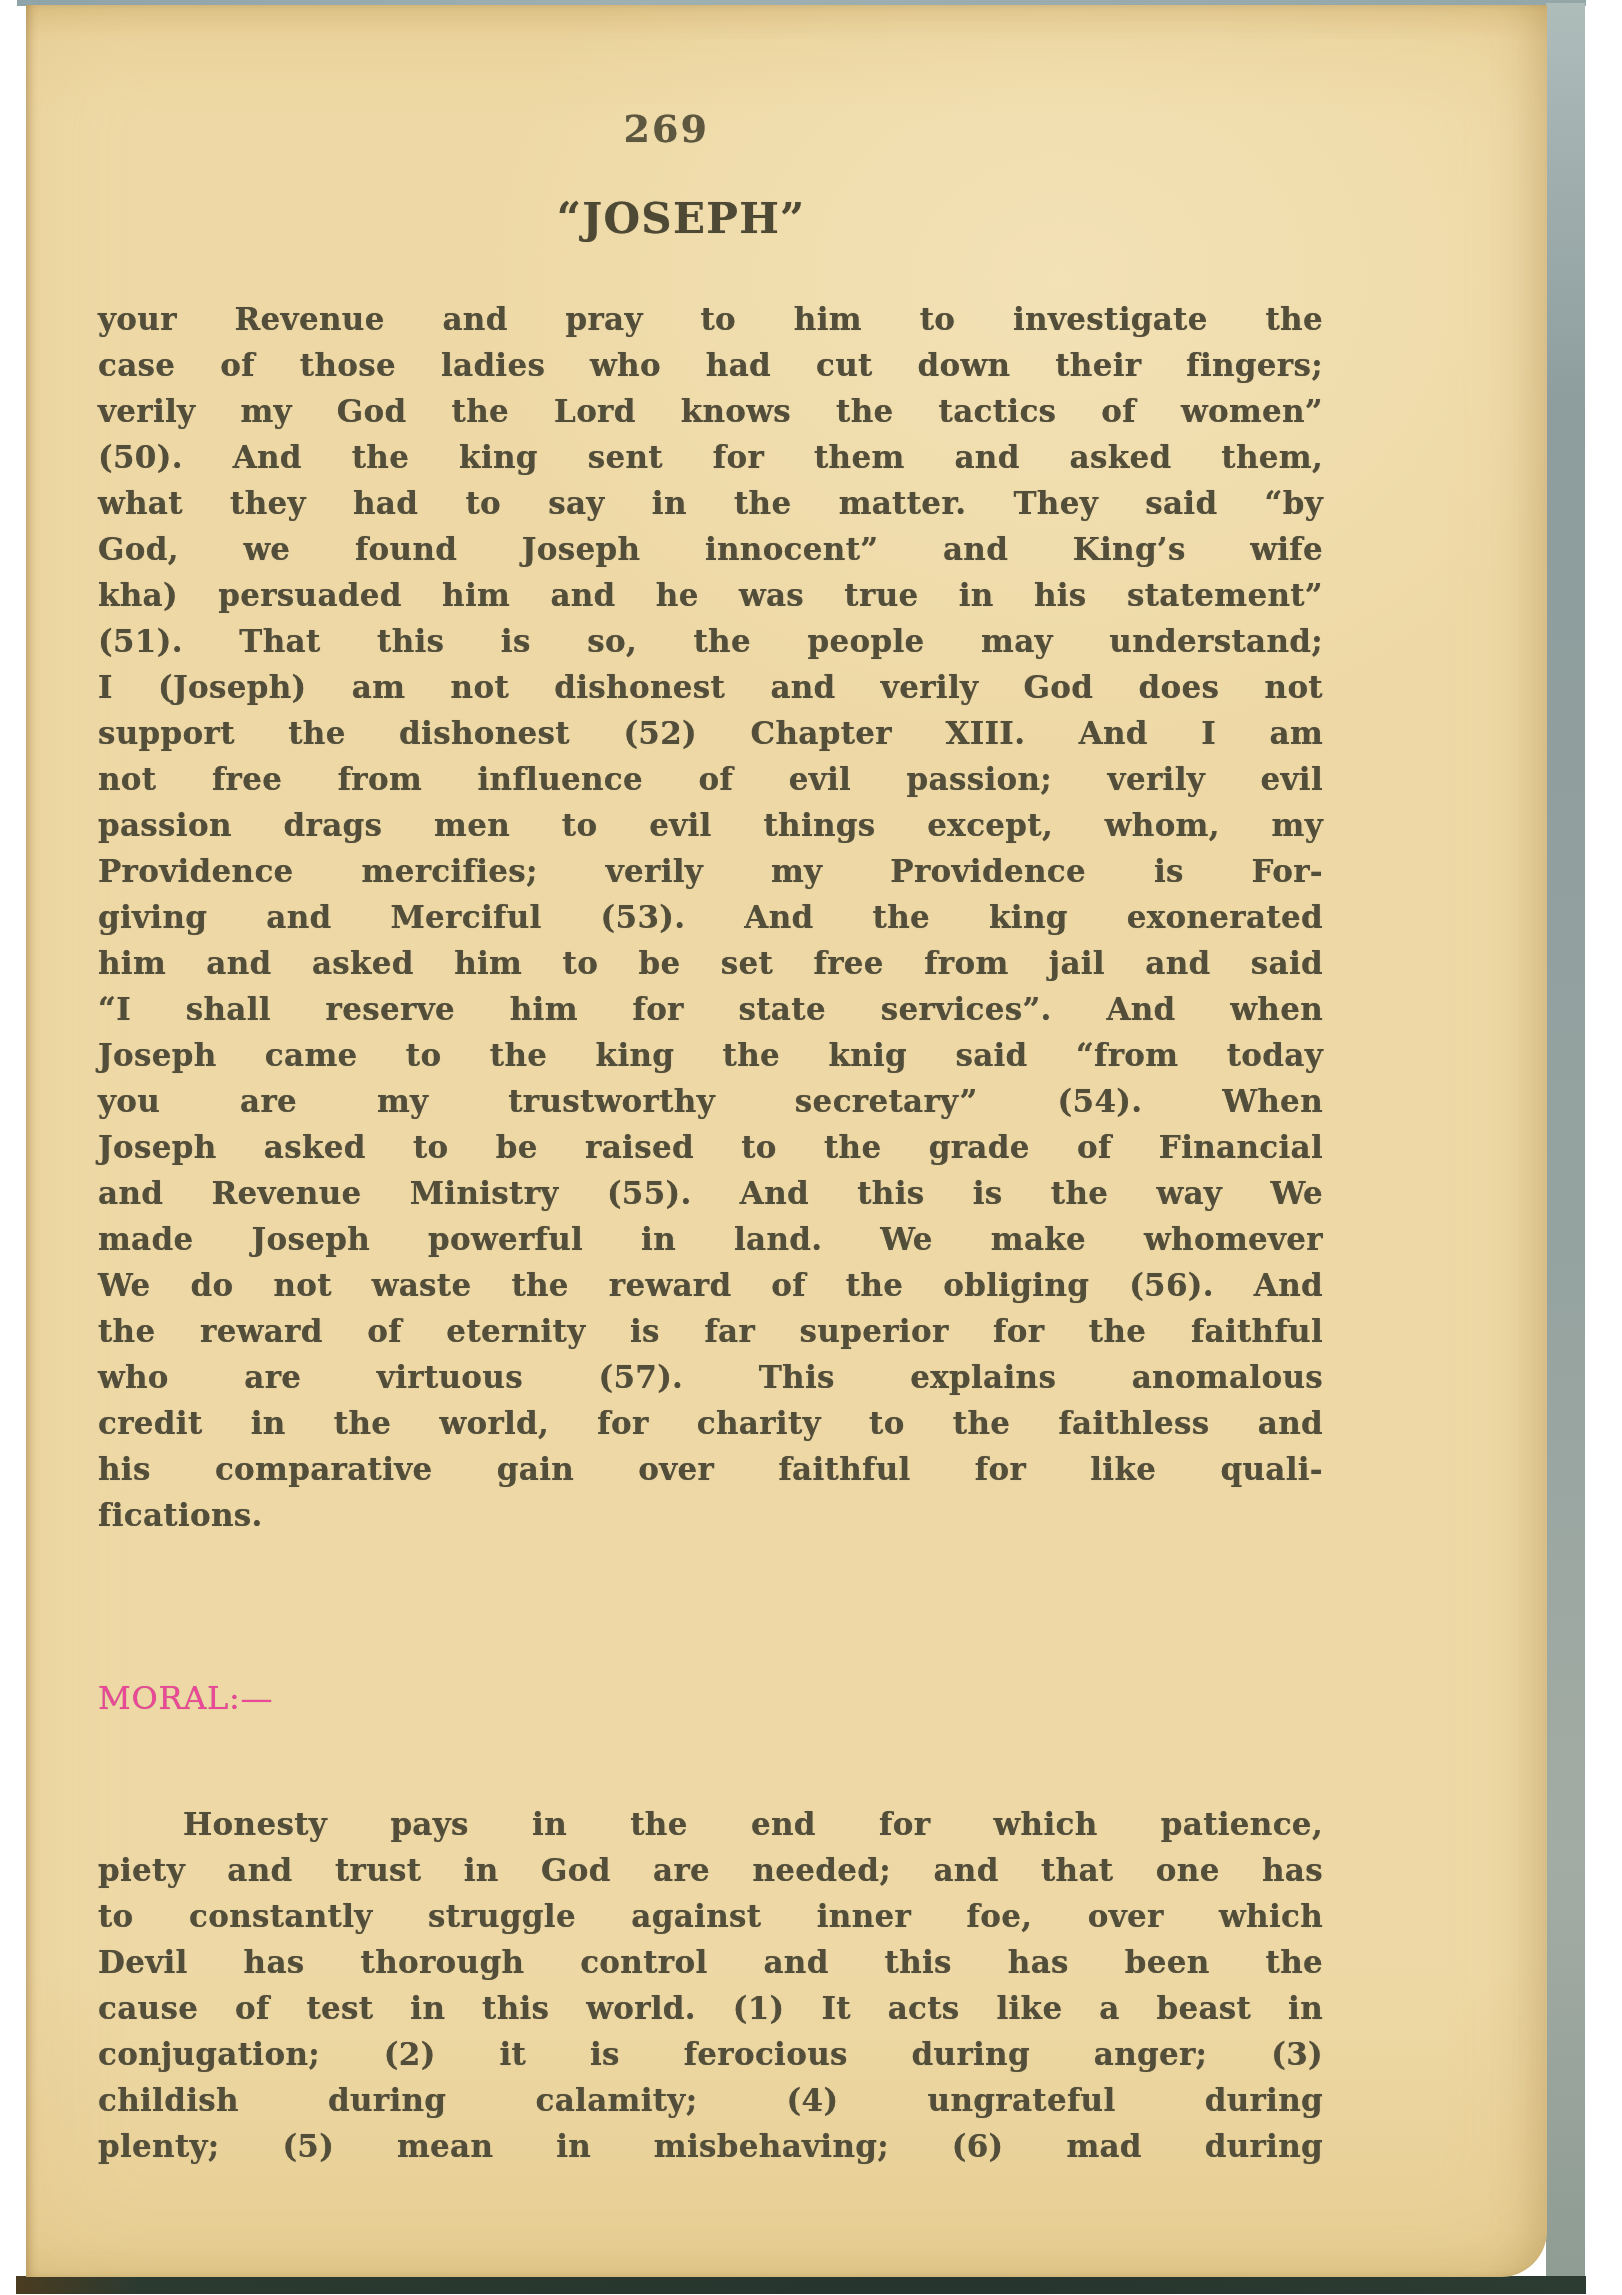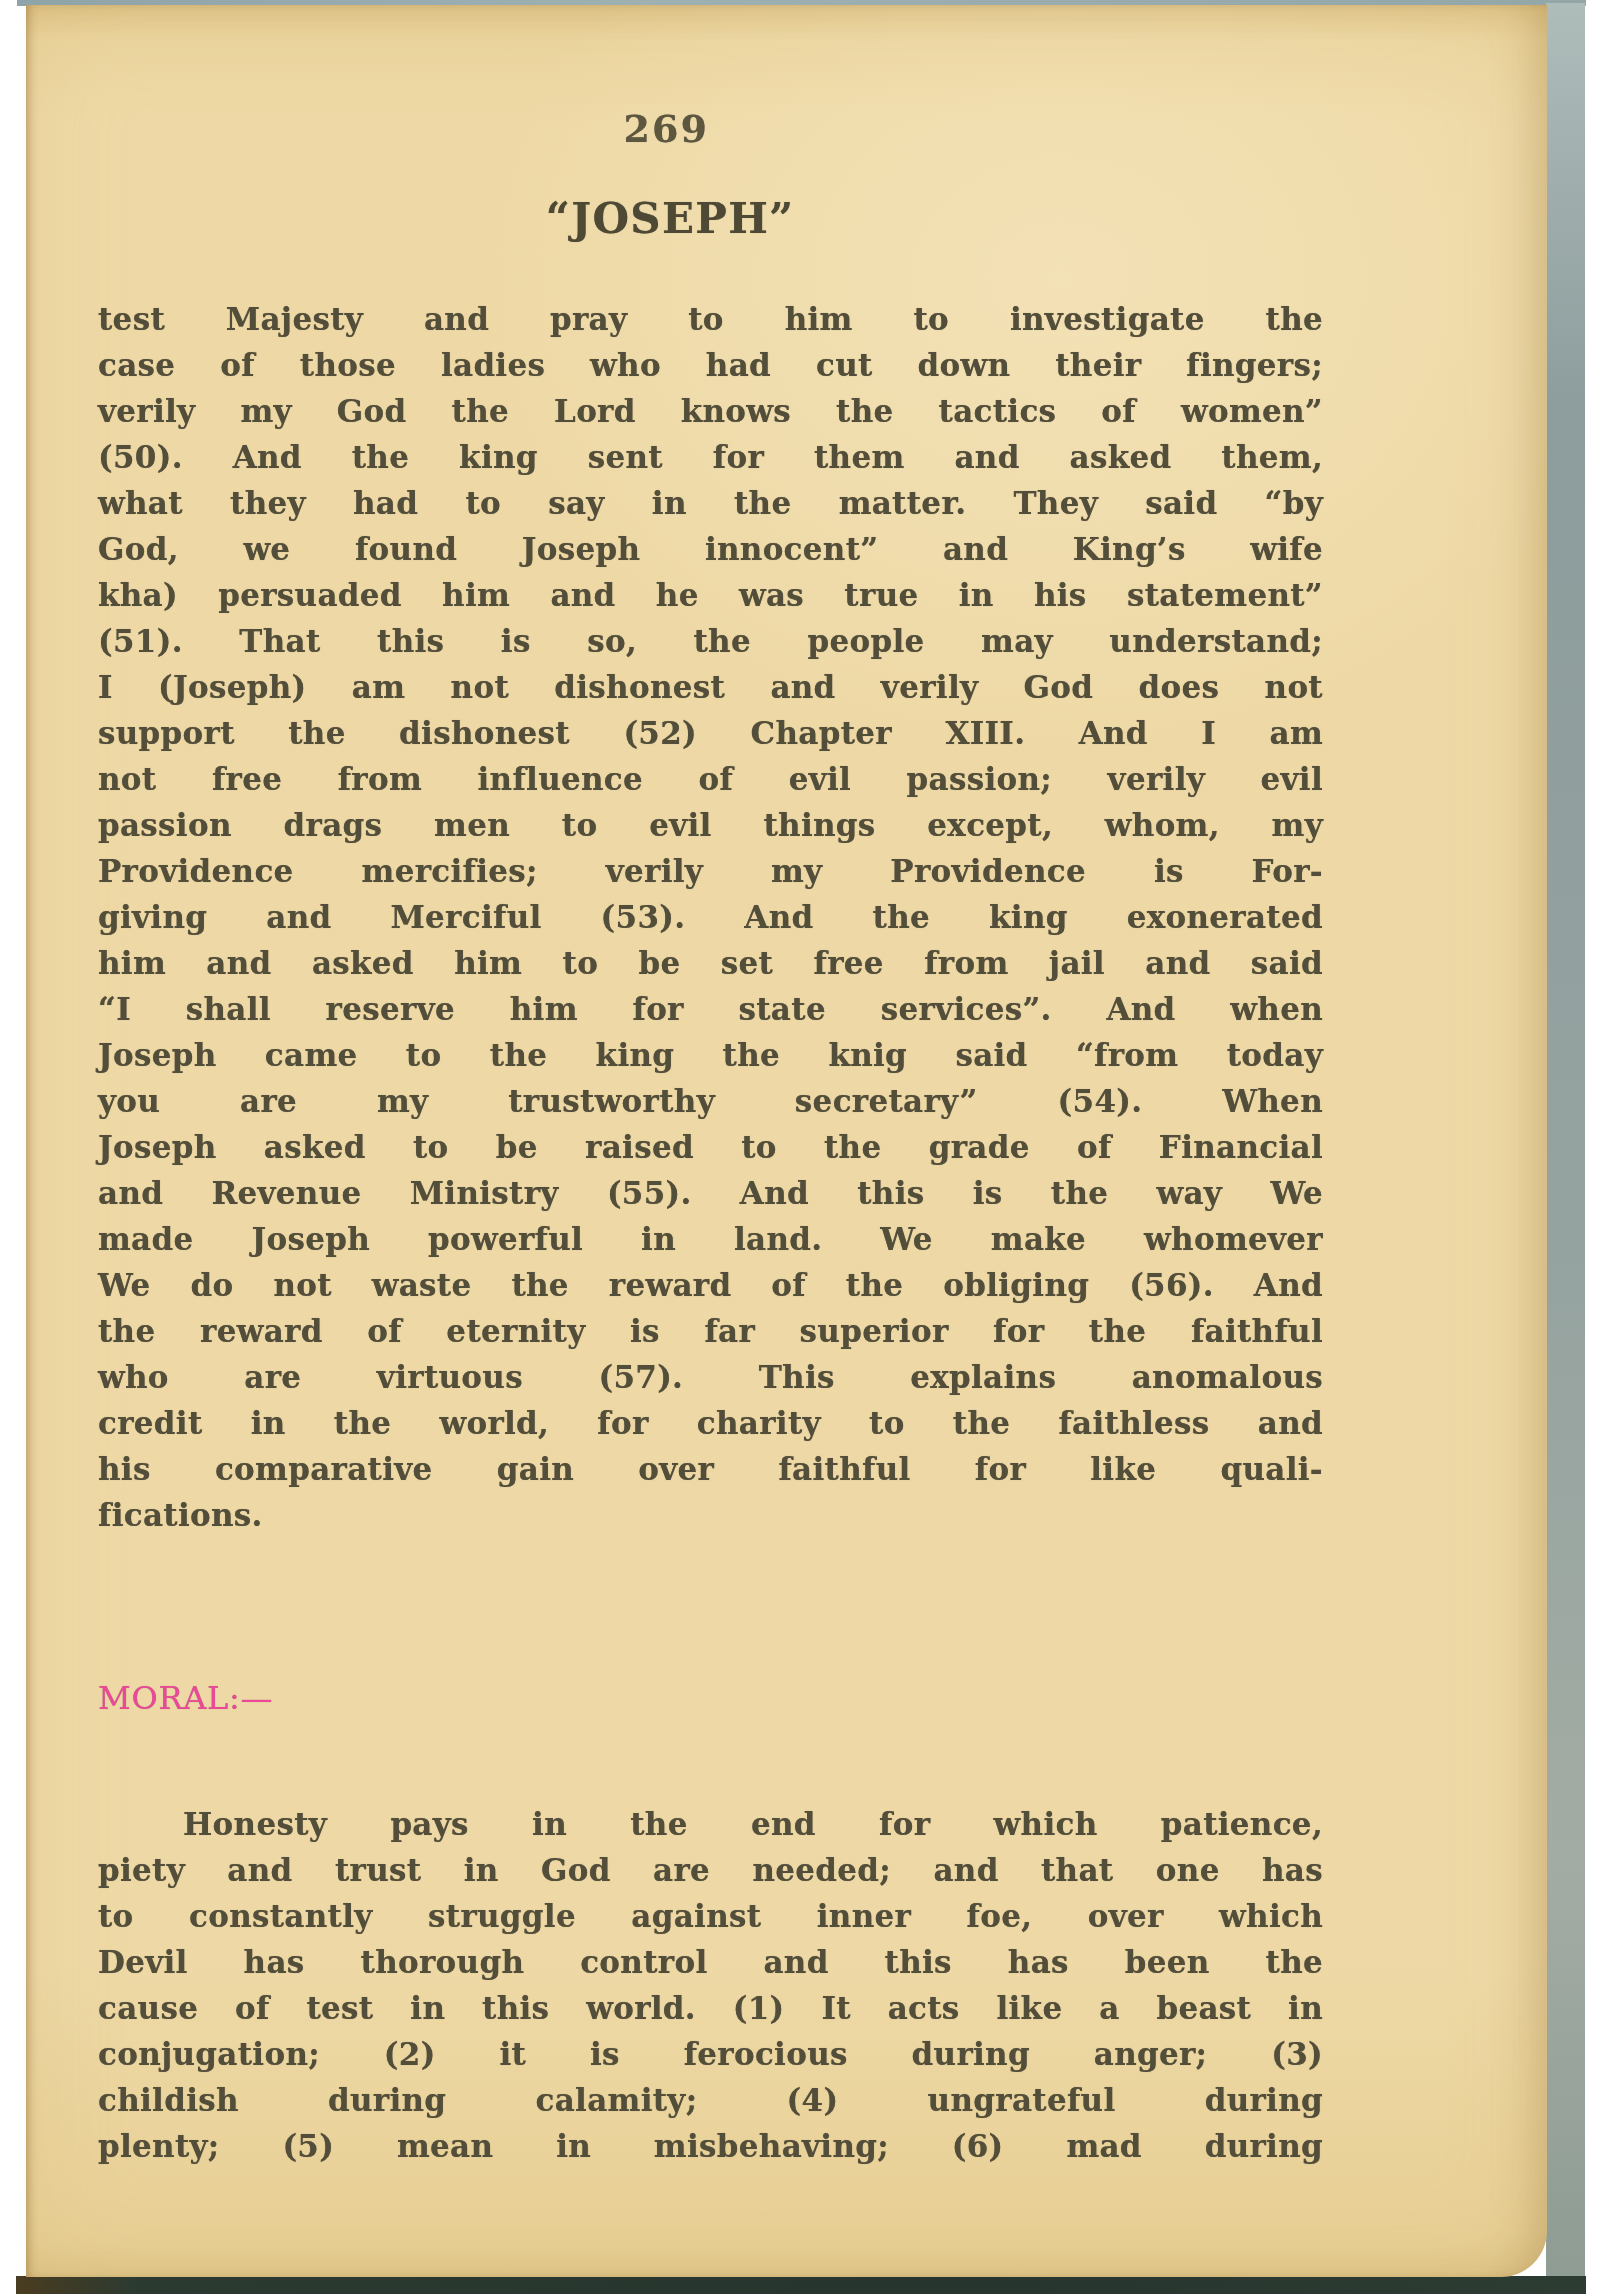--- a/index.html
+++ b/index.html
@@ -56,21 +56,21 @@
     text-align: center;
     transform: translateX(-18.3px);
     font-size: 38px;
     font-weight: bold;
     letter-spacing: 2px;
     color: #5d573f;
     text-shadow: 0 0 0.7px rgba(93,87,63,0.55);
   }
   .page-title {
     position: absolute;
-    left: 76px; top: 194px;
+    left: 87px; top: 194px;
     width: 1225px;
     text-align: center;
     transform: translateX(-18.3px);
     font-size: 42px;
     font-weight: bold;
     letter-spacing: 1.3px;
     color: #4e4935;
     text-shadow: 0 0 0.7px rgba(78,73,53,0.6);
   }
   .body-lines, .moral-lines {
@@ -118,21 +118,21 @@
   <div class="right-strip"></div>
   <div class="bottom-band"></div>
 
   <div class="page"></div>
 
   <div class="page-number">269</div>
 
   <div class="page-title">“JOSEPH”</div>
 
   <div class="body-lines">
-      <div class="tline">test Majesty and pray to him to investigate the</div>
+      <div class="tline">your Revenue and pray to him to investigate the</div>
       <div class="tline">case of those ladies who had cut down their fingers;</div>
       <div class="tline">verily my God the Lord knows the tactics of women”</div>
       <div class="tline">(50).  And the king sent for them and asked them,</div>
       <div class="tline">what they had to say in the matter.  They said “by</div>
       <div class="tline">God, we found Joseph innocent” and King’s wife</div>
       <div class="tline">kha) persuaded him and he was true in his statement”</div>
       <div class="tline">(51).  That this is so, the people may understand;</div>
       <div class="tline">I (Joseph) am not dishonest and verily God does not</div>
       <div class="tline">support the dishonest (52) Chapter XIII. And I am</div>
       <div class="tline">not free from influence of evil passion; verily evil</div>

